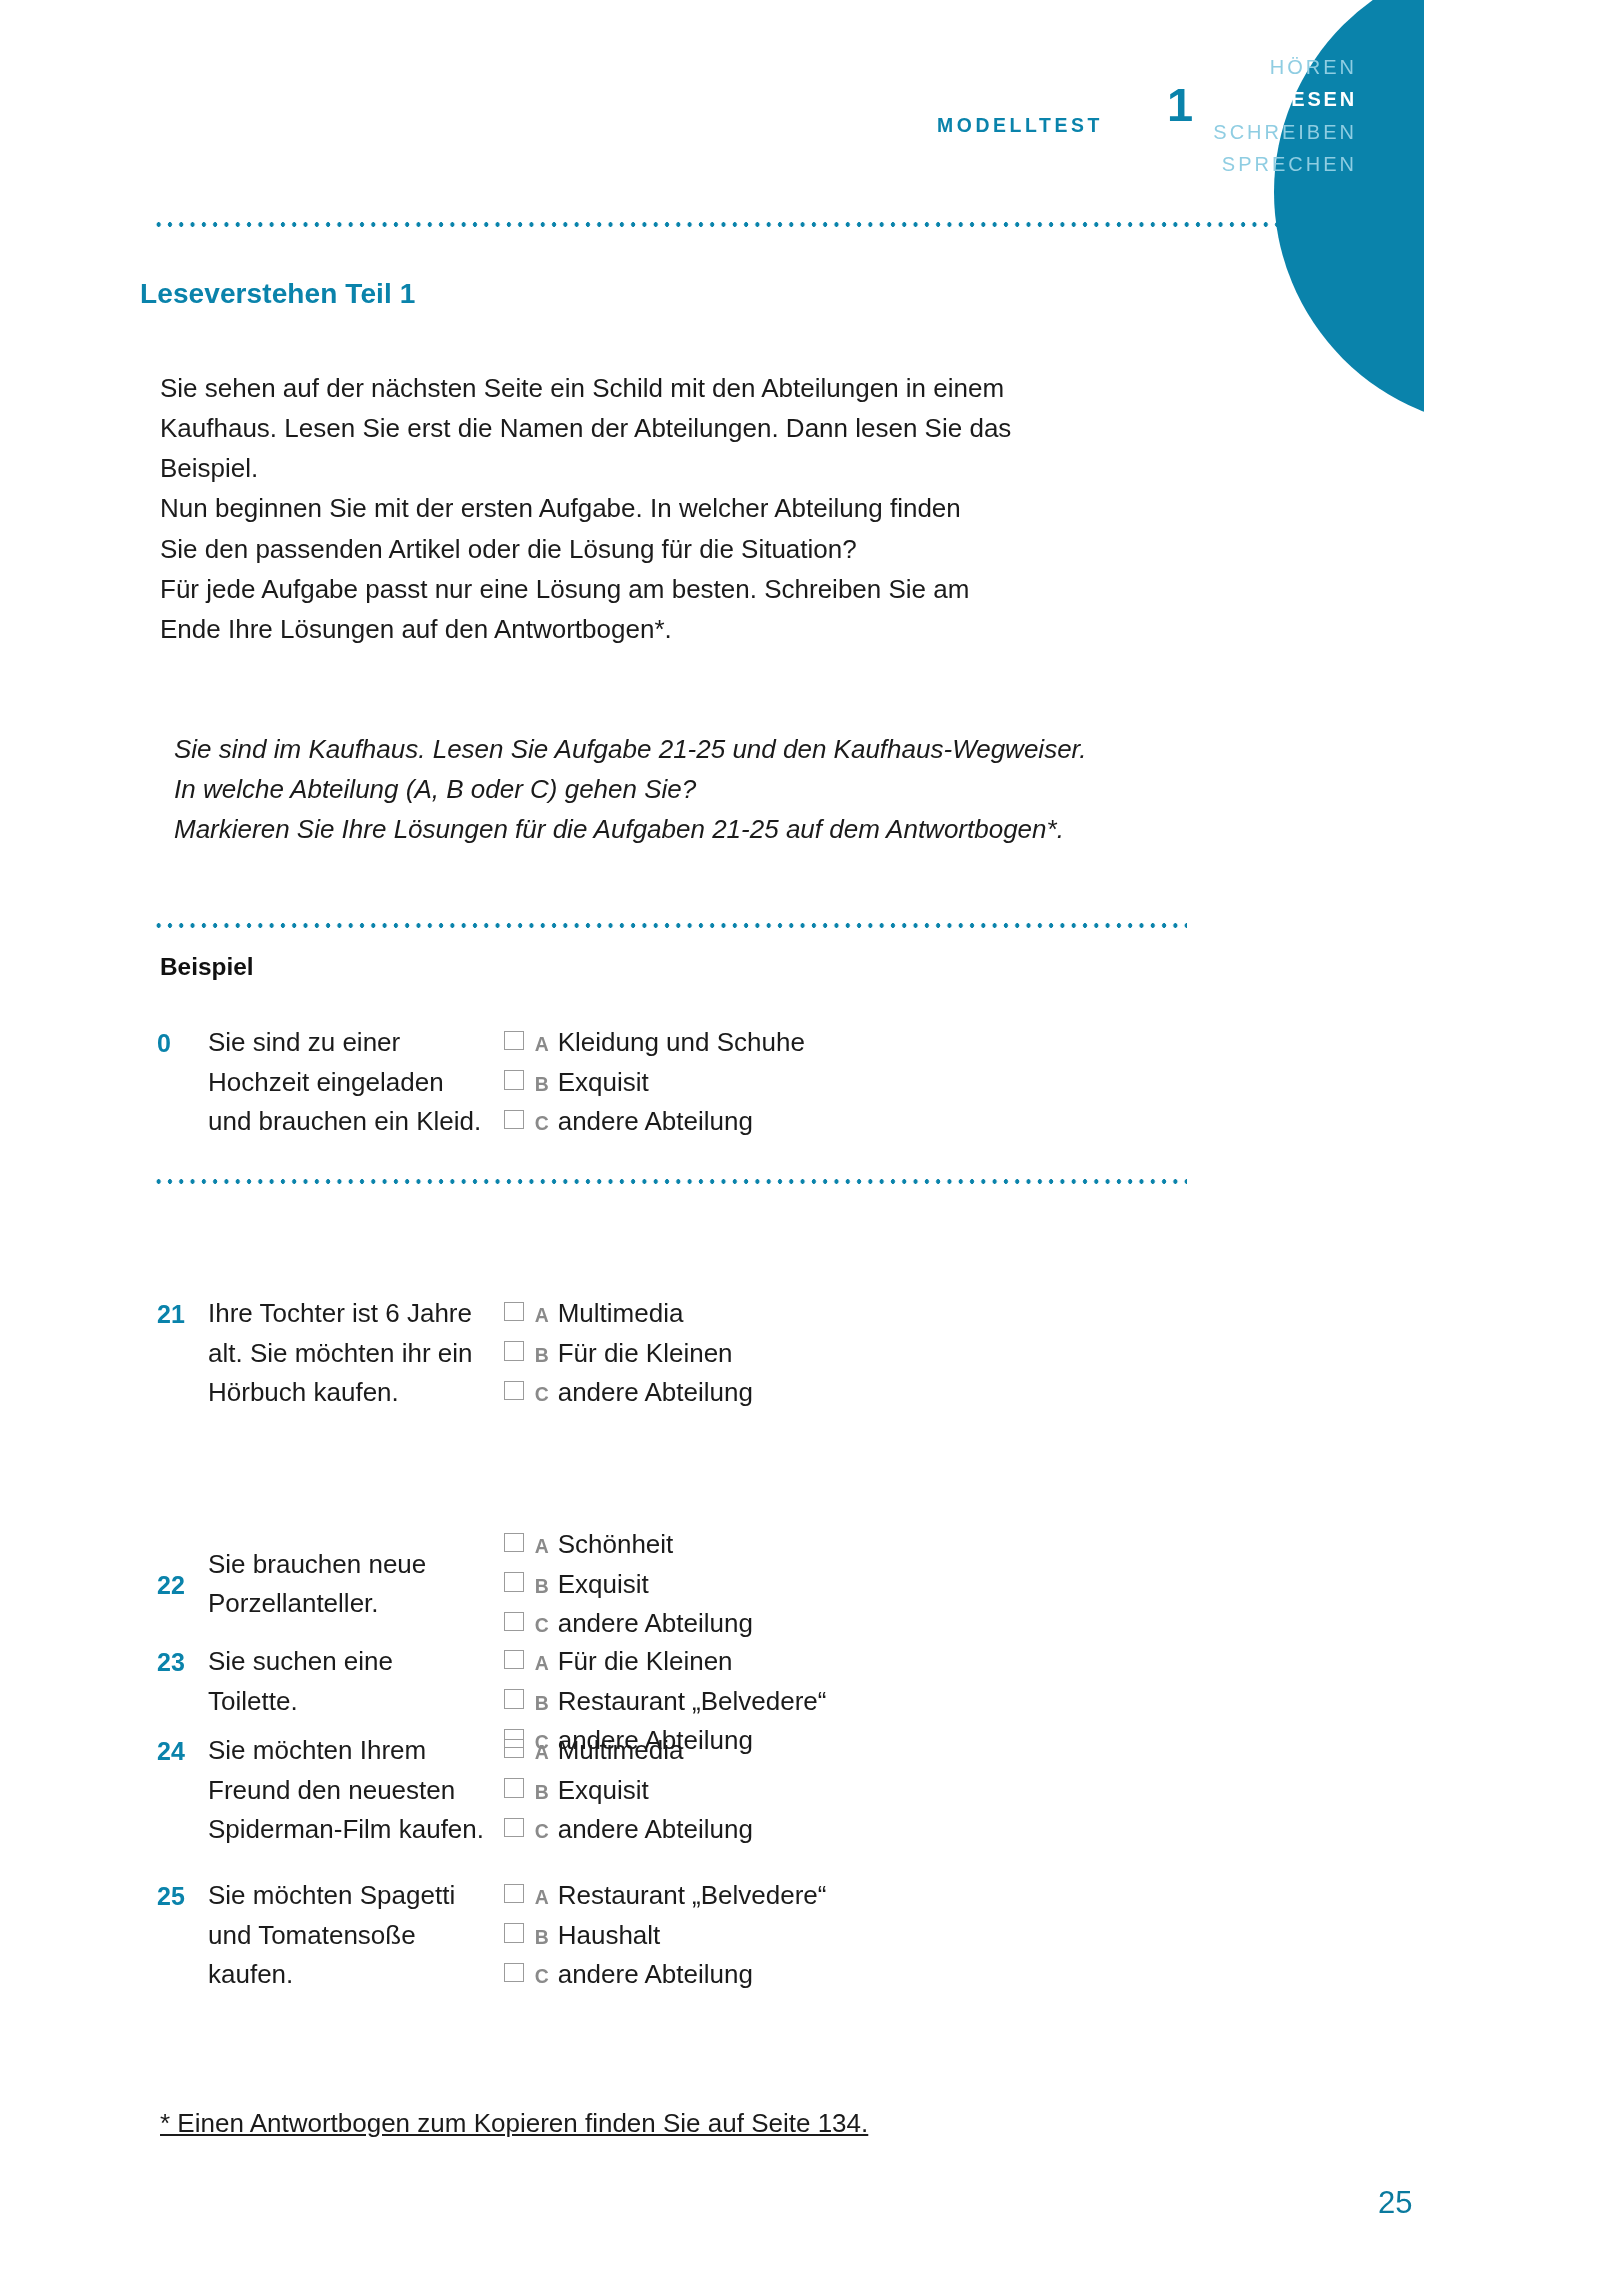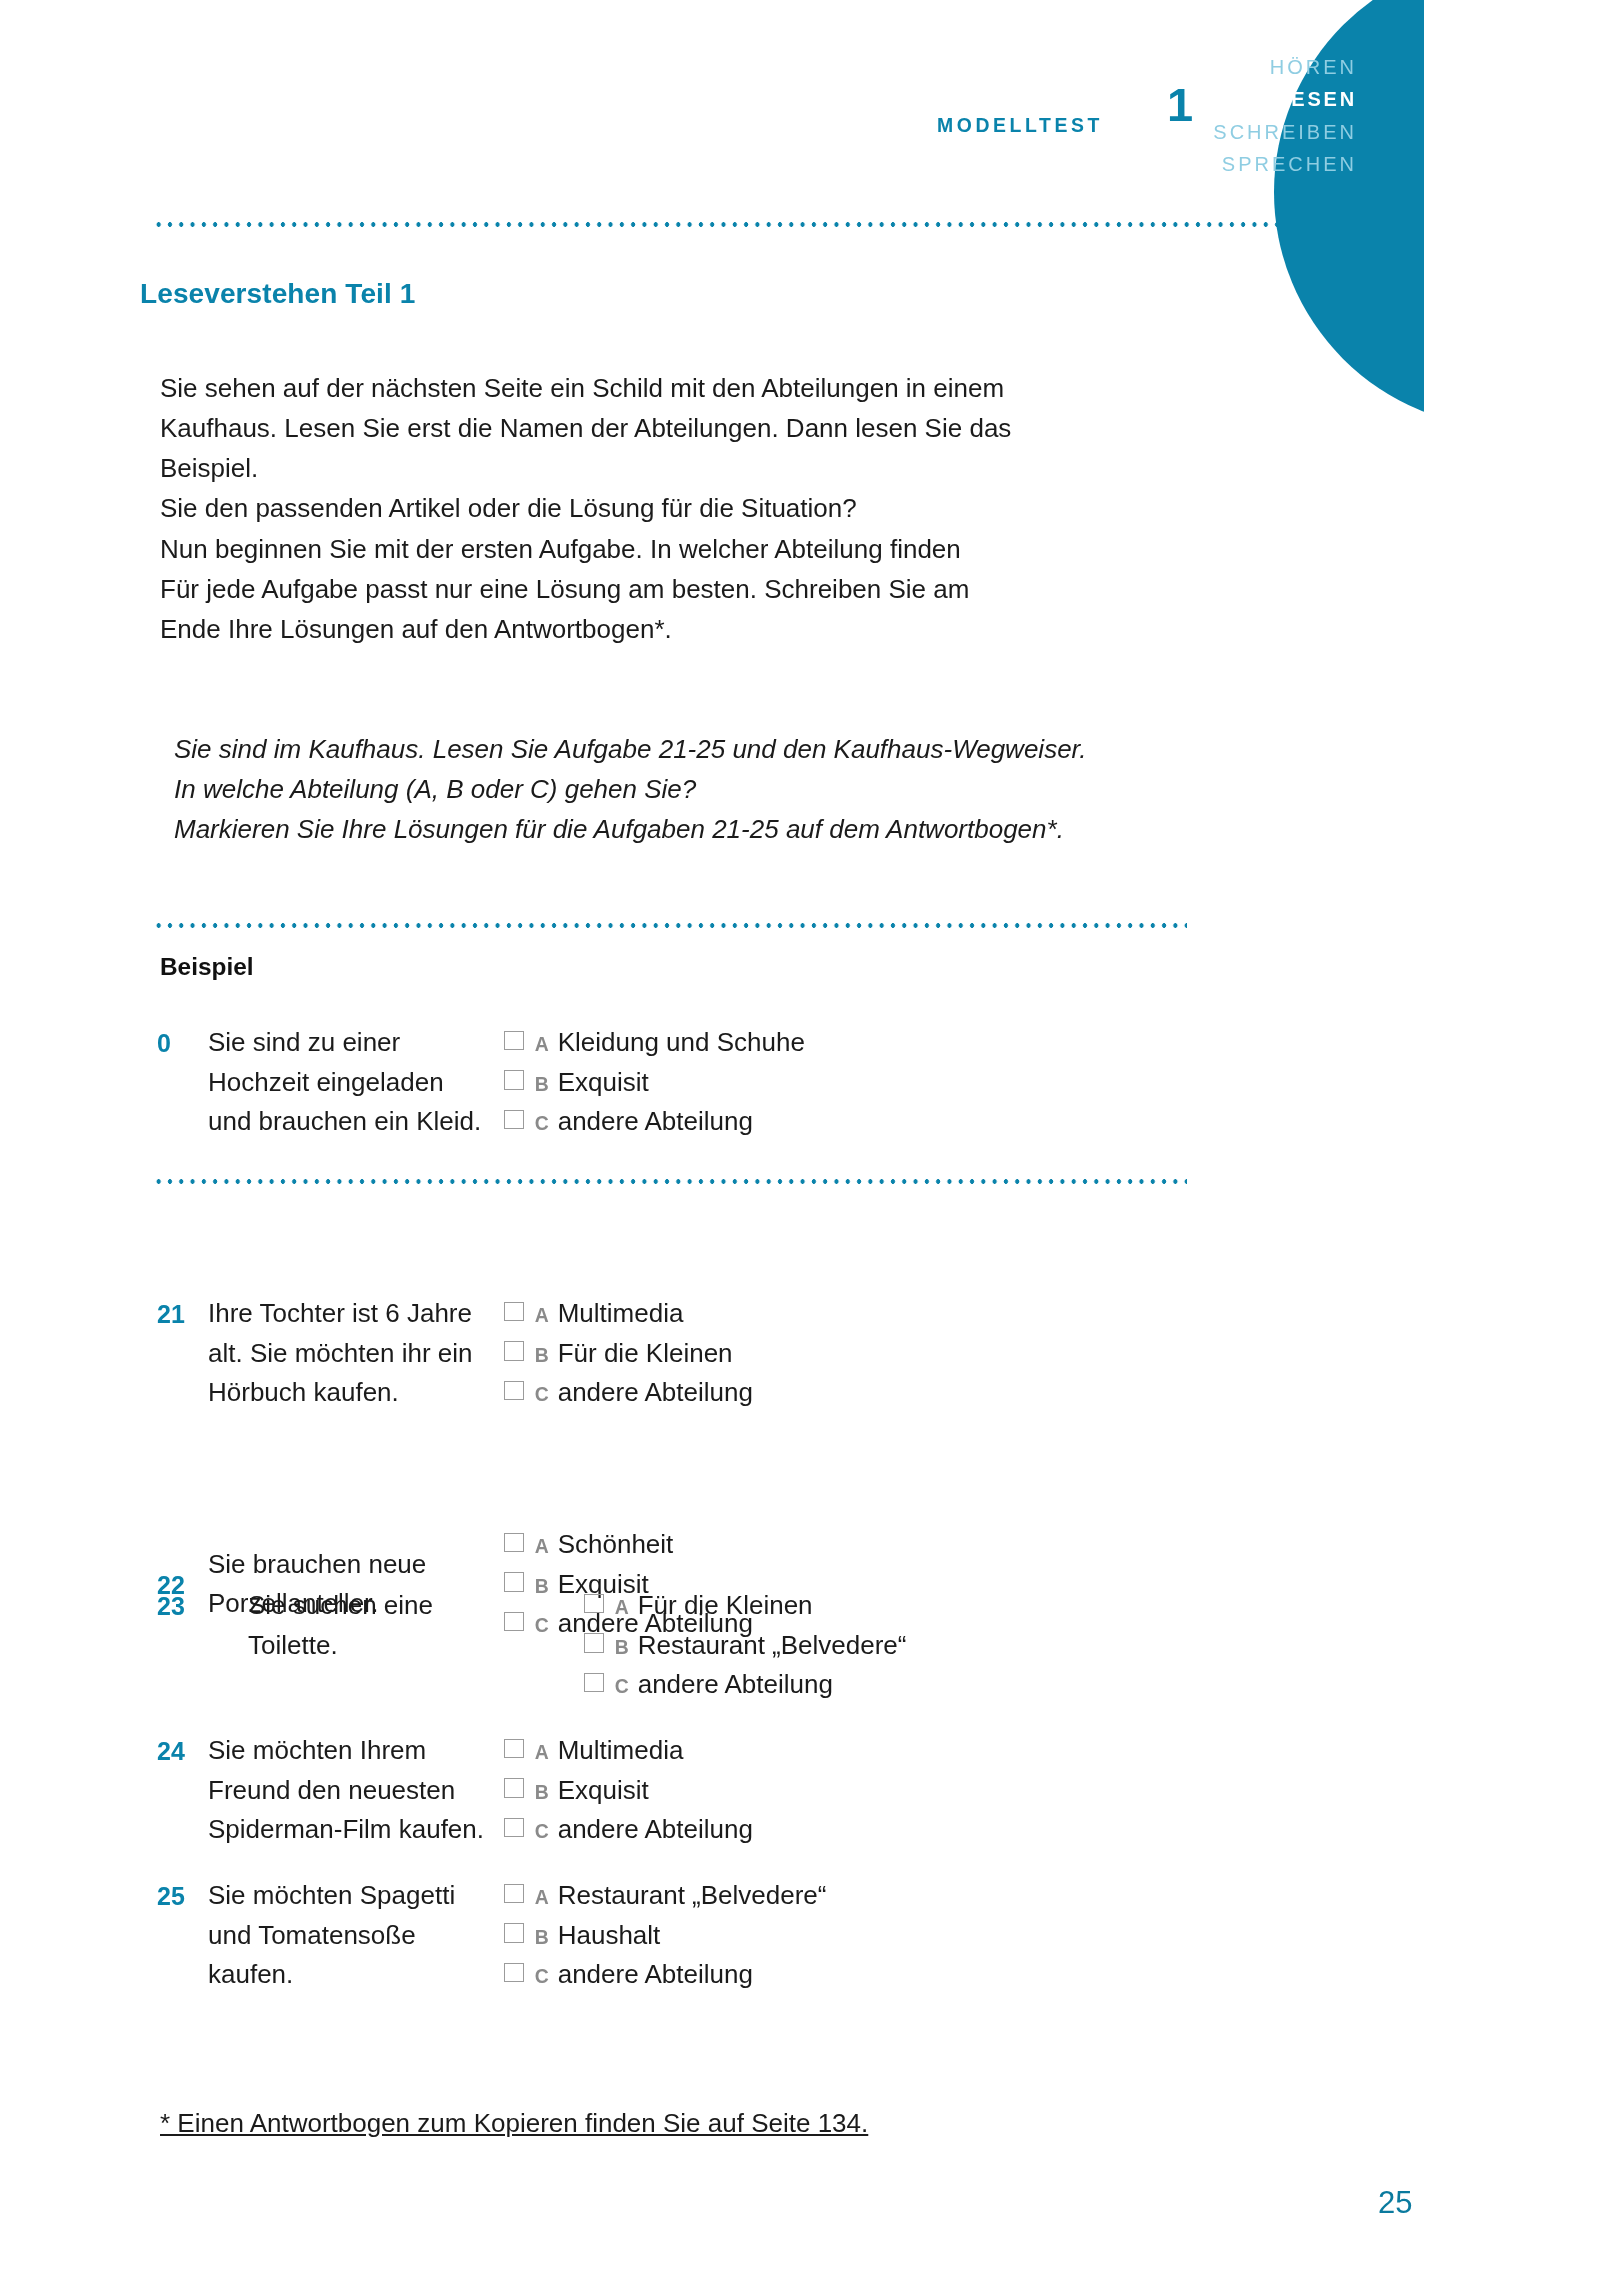--- a/index.html
+++ b/index.html
@@ -218,21 +218,21 @@
     flex: none;
     letter-spacing: 0.3px;
   }
   .opt-label {
     flex: 1;
   }
 
   #q-beispiel { top: 1023px; }
   #q-21 { top: 1294px; }
   #q-22 { top: 1525px; align-items: center; }
-  #q-23 { top: 1586px; gap: 40px; }
+  #q-23 { top: 1642px; }
   #q-24 { top: 1731px; }
   #q-25 { top: 1876px; }
 
   .footnote {
     position: absolute;
     left: 160px;
     top: 2108px;
     font-size: 26px;
     color: #1b1b1b;
     text-decoration: underline;
@@ -267,22 +267,22 @@
 
   <div class="tab-number">1</div>
   <div class="tab-circle"></div>
 
   <div class="section-title">Leseverstehen Teil 1</div>
 
   <div class="instructions">
     <p>Sie sehen auf der nächsten Seite ein Schild mit den Abteilungen in einem</p>
     <p>Kaufhaus. Lesen Sie erst die Namen der Abteilungen. Dann lesen Sie das</p>
     <p>Beispiel.</p>
+    <p>Nun beginnen Sie mit der ersten Aufgabe. In welcher Abteilung finden</p>
     <p>Sie den passenden Artikel oder die Lösung für die Situation?</p>
-    <p>Nun beginnen Sie mit der ersten Aufgabe. In welcher Abteilung finden</p>
     <p>Für jede Aufgabe passt nur eine Lösung am besten. Schreiben Sie am</p>
     <p>Ende Ihre Lösungen auf den Antwortbogen*.</p>
   </div>
 
   <div class="scenario">
     <p>Sie sind im Kaufhaus. Lesen Sie Aufgabe 21-25 und den Kaufhaus-Wegweiser.</p>
     <p>In welche Abteilung (A, B oder C) gehen Sie?</p>
     <p>Markieren Sie Ihre Lösungen für die Aufgaben 21-25 auf dem Antwortbogen*.</p>
   </div>
 

